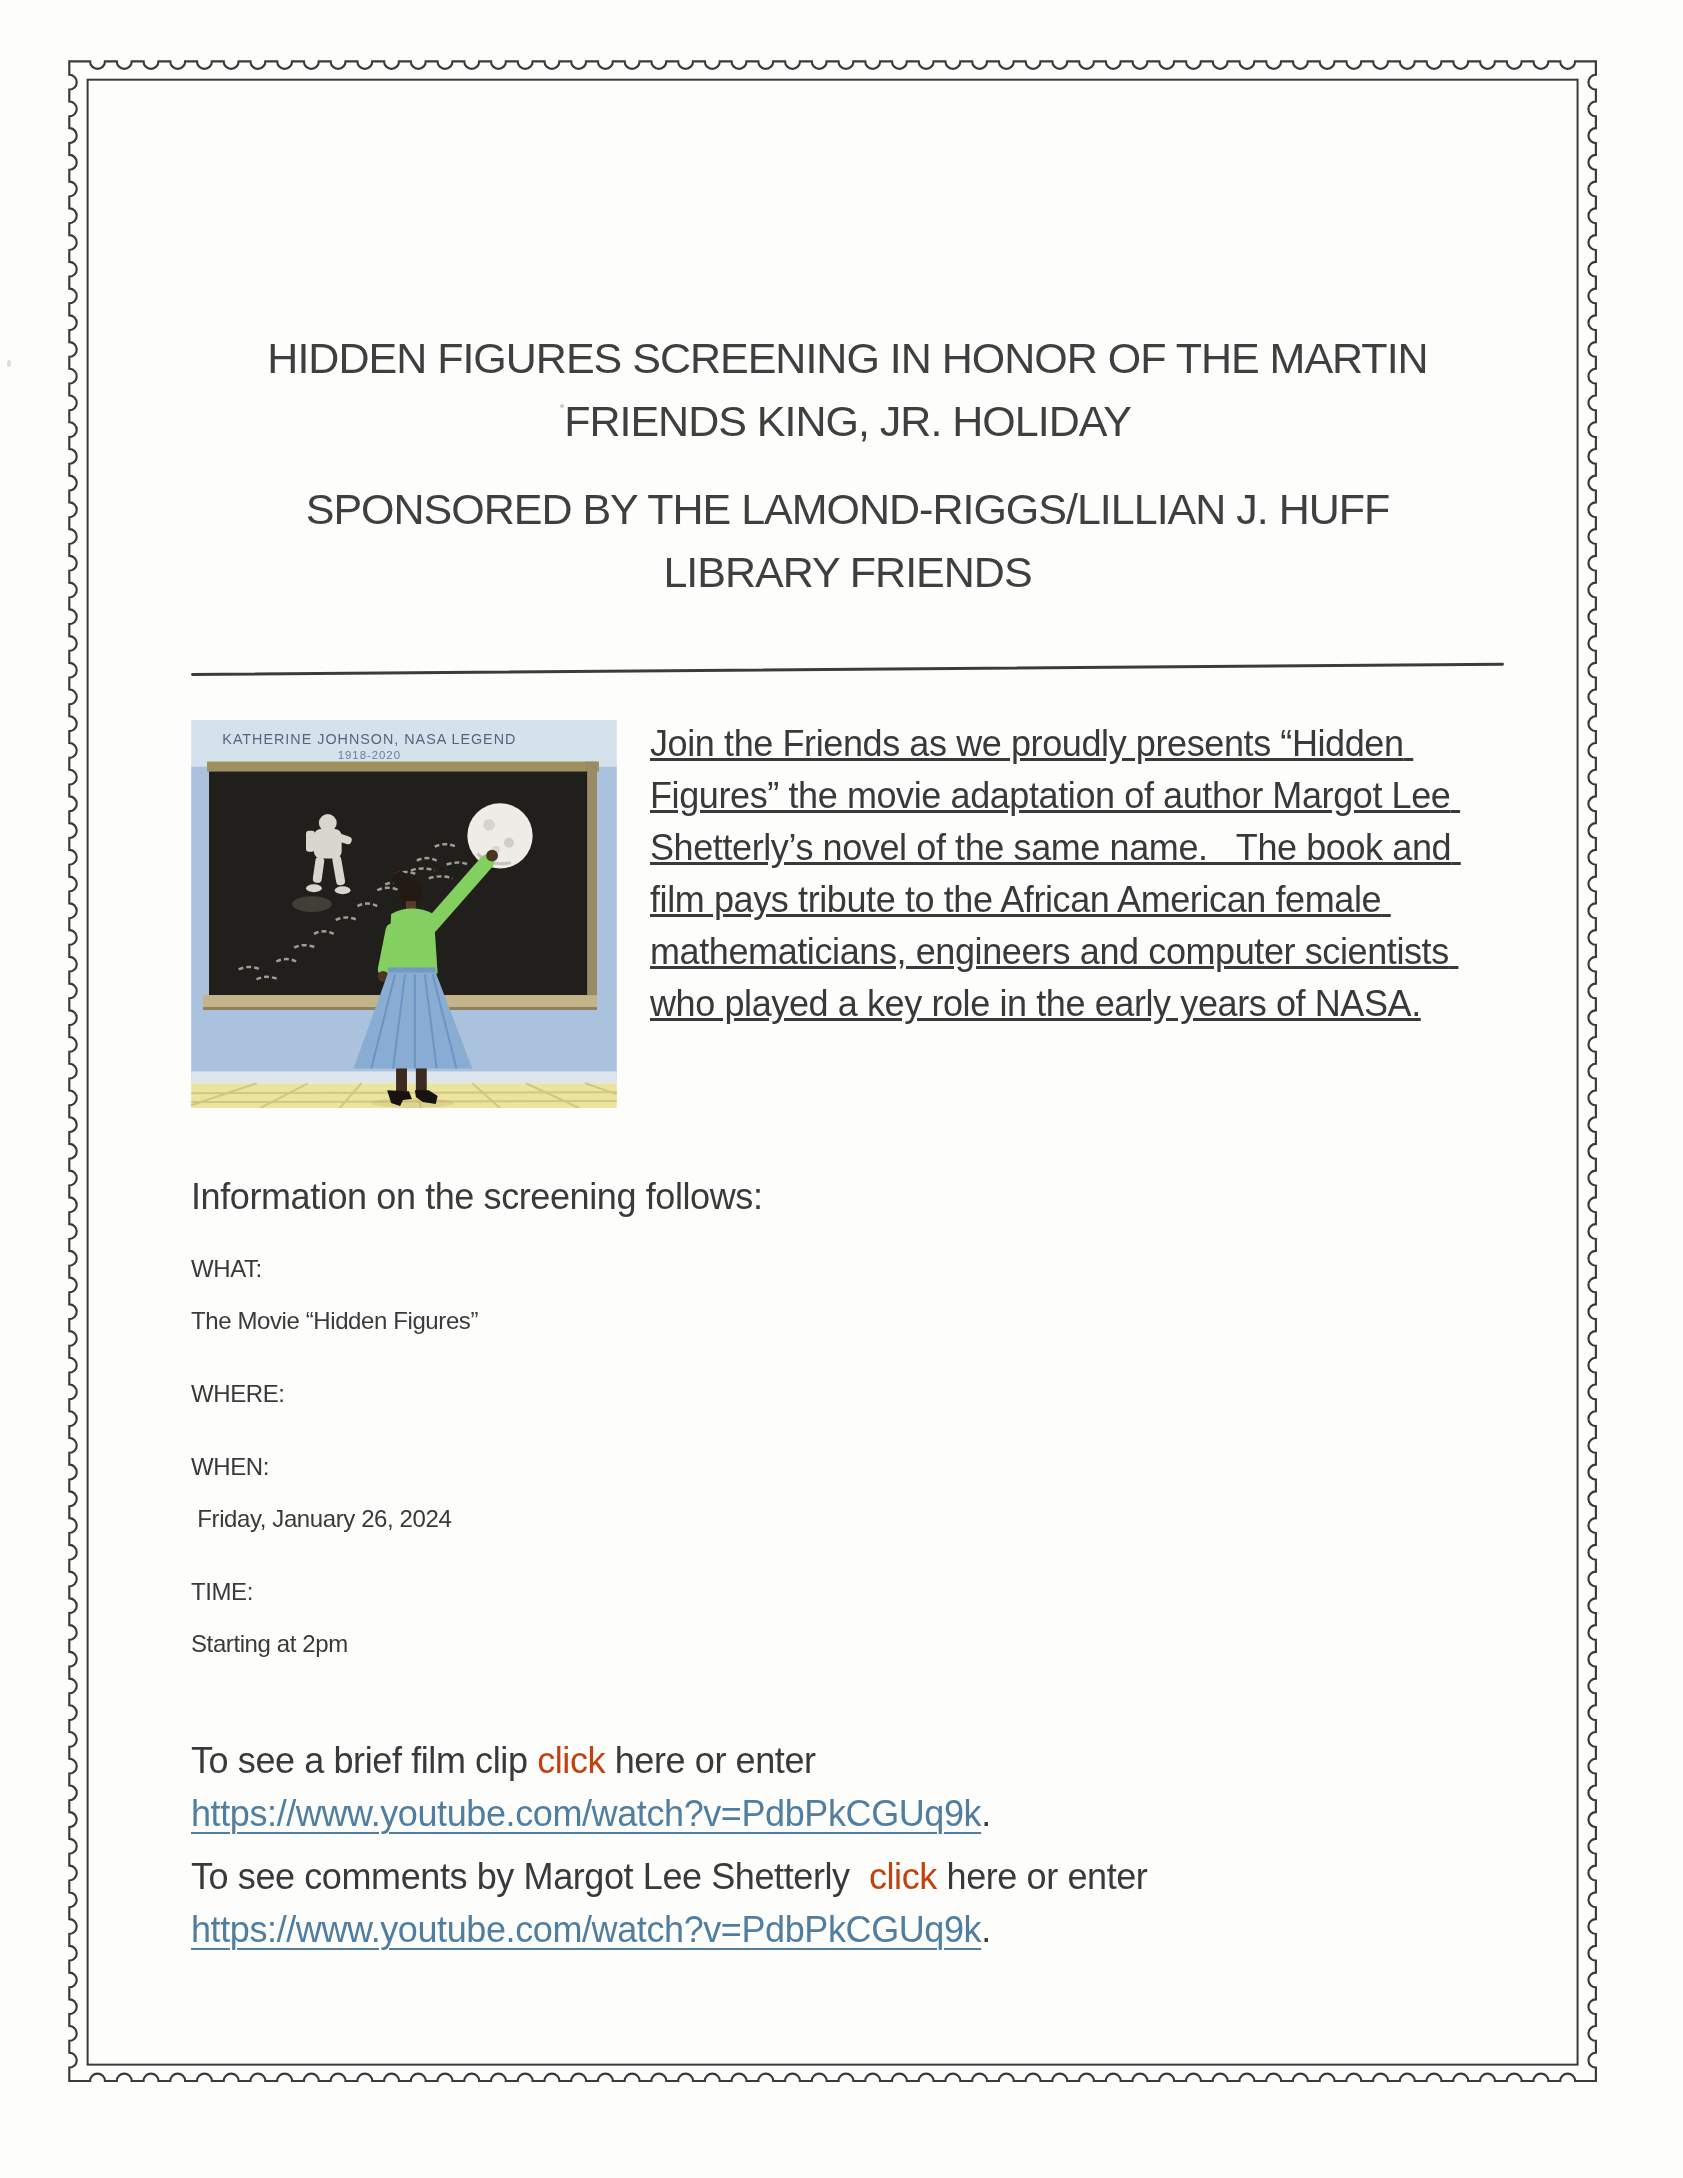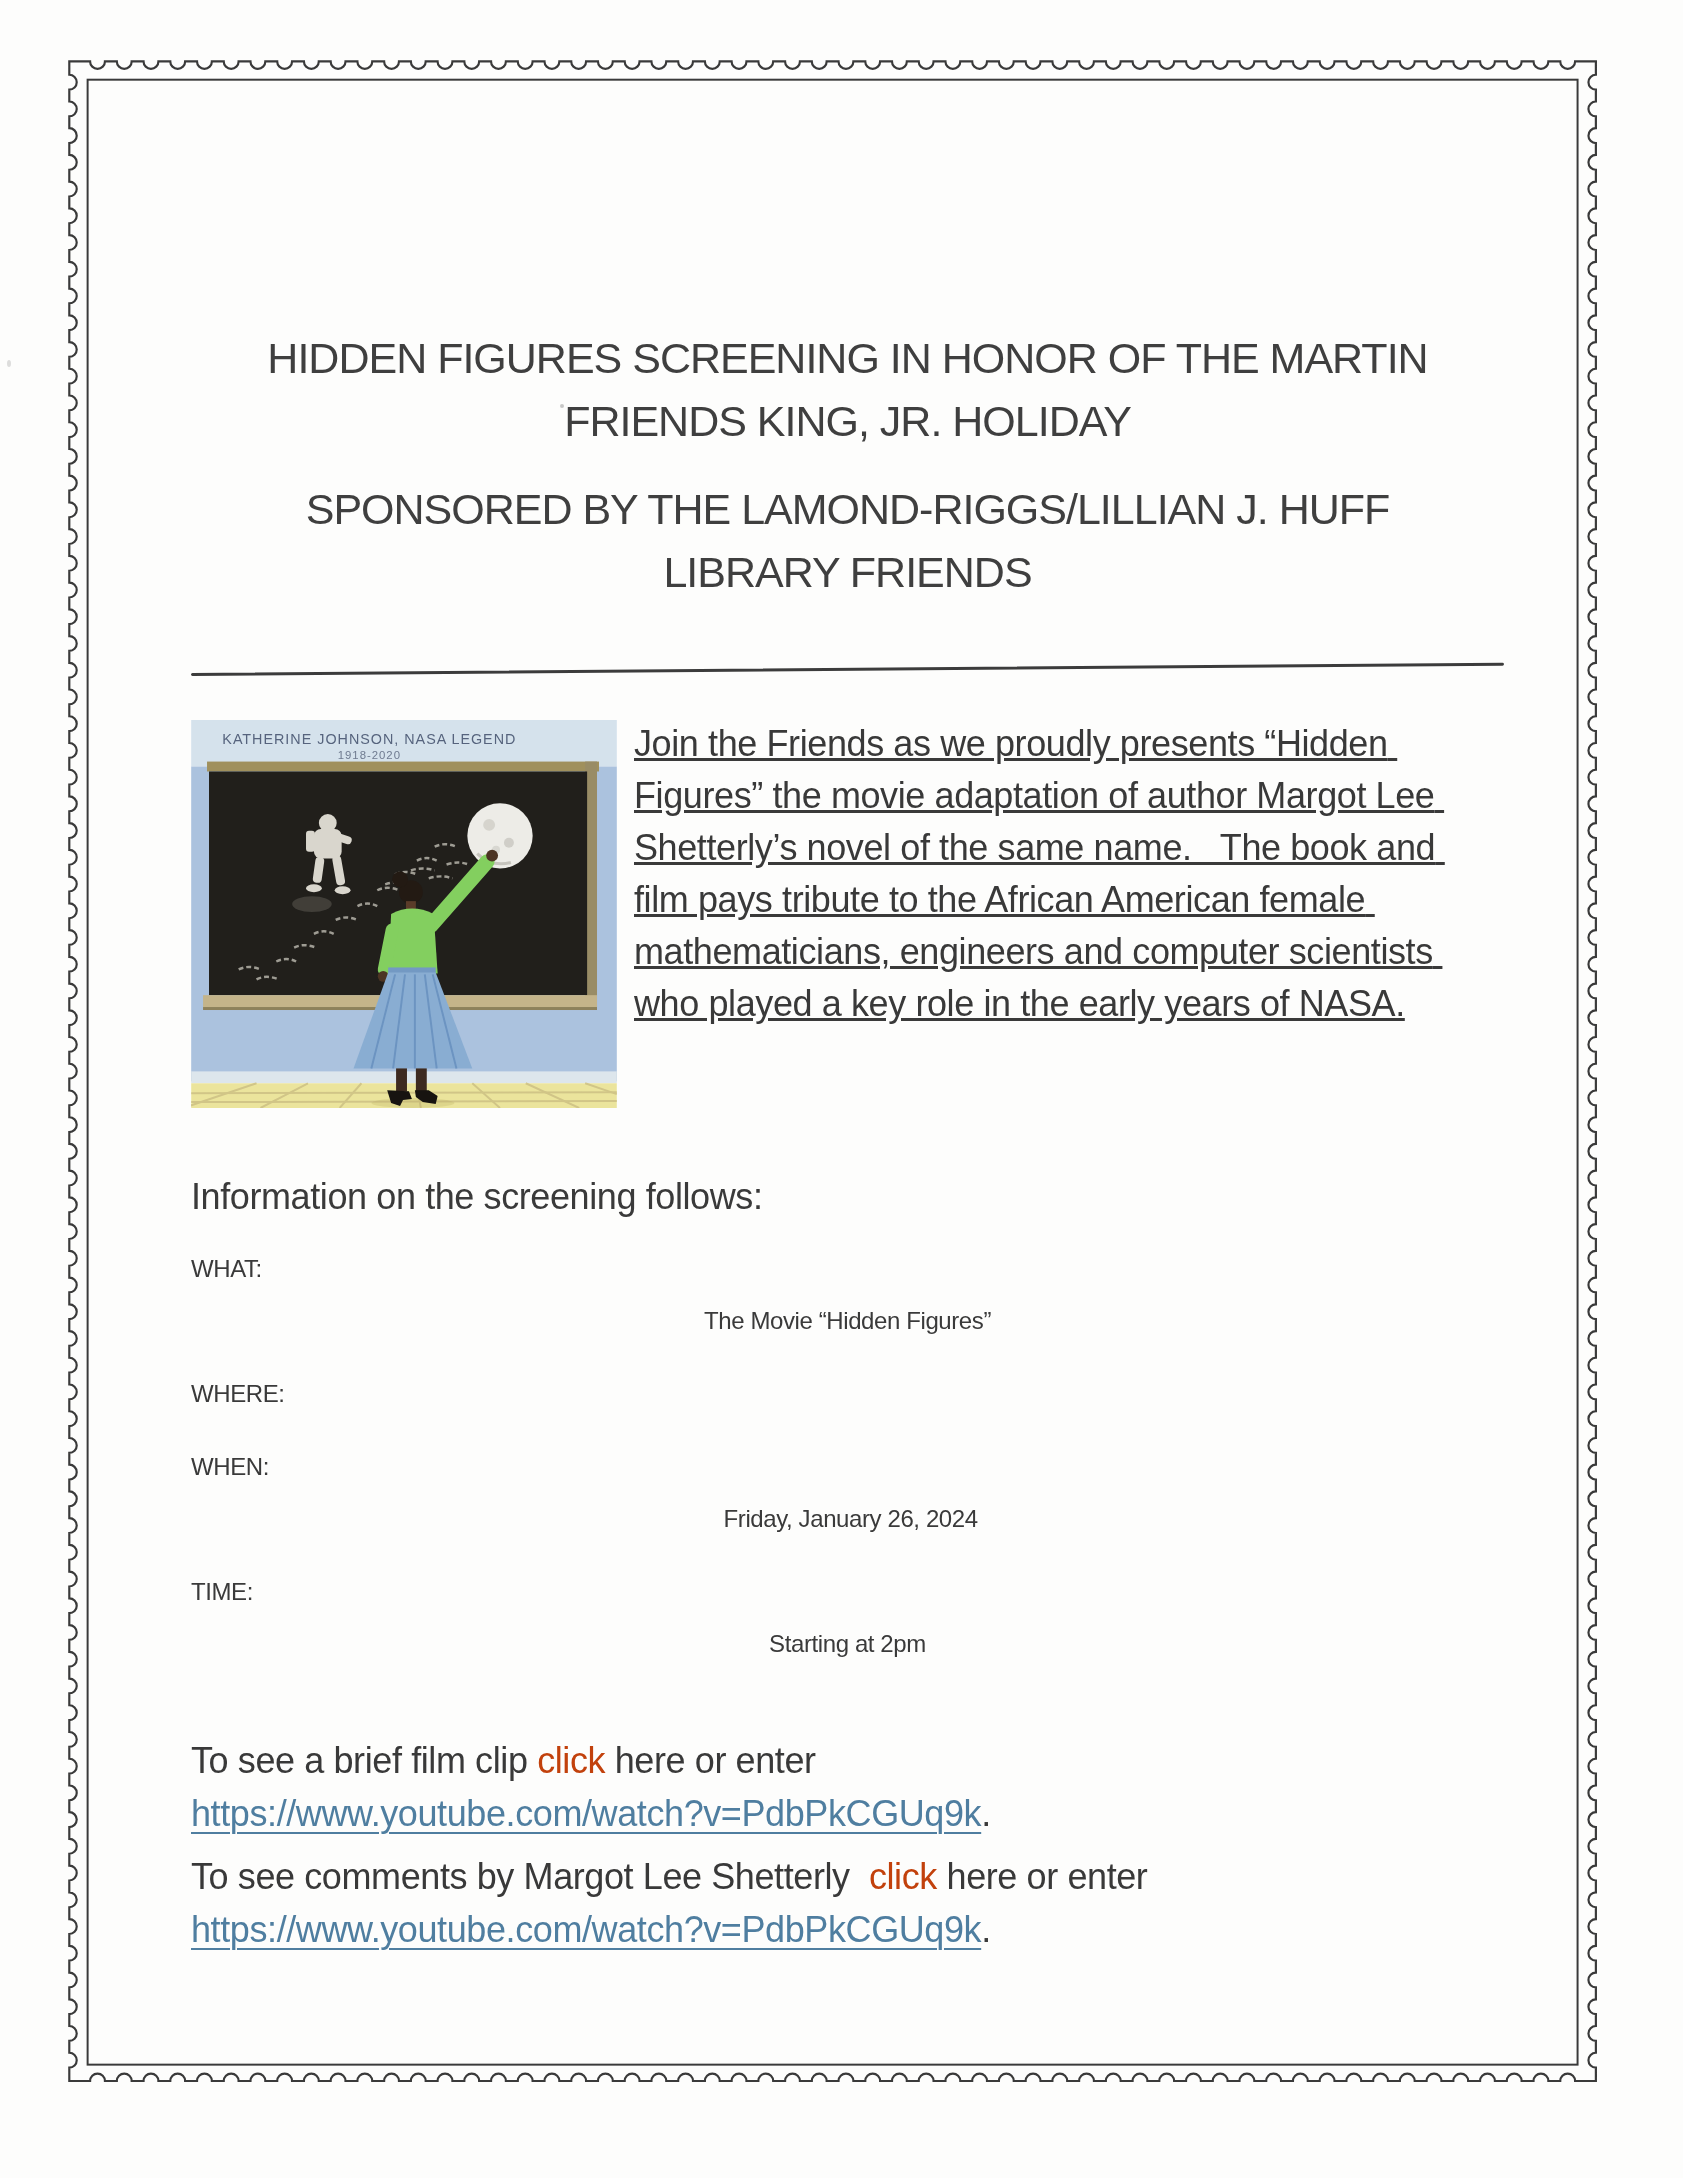--- a/index.html
+++ b/index.html
@@ -37,21 +37,21 @@
     transform: rotate(-0.45deg);
     transform-origin: left center;
   }
 
   .media-row { margin-top: 44px; display: flex; gap: 17px; align-items: flex-start; text-decoration: underline; }
   .illus {
     width: 426px; height: 388px; flex: none;
     filter: saturate(0.88) blur(0.3px);
   }
   .intro-paragraph {
-    margin: -2px 0 0 0;
+    margin: -2px 0 0 16px;
     width: 849px;
     font-size: 36px;
     line-height: 52px;
     letter-spacing: -0.4px;
     white-space: pre-wrap;
     color: #393939;
   }
 
   .info-heading {
     margin-top: 63px;
@@ -63,21 +63,21 @@
   .details { margin-top: 20px; }
   .detail-row {
     display: flex;
     font-size: 24px;
     line-height: 52px;
     letter-spacing: -0.4px;
     margin-bottom: 21px;
     flex-direction: column;
   }
   .detail-label { width: 205px; flex: none; }
-  .detail-value { white-space: pre-wrap; text-align: center; }
+  .detail-value { white-space: pre-wrap; }
 
   .links-para {
     margin: 0;
     font-size: 36px;
     line-height: 53px;
     letter-spacing: -0.4px;
     white-space: pre-wrap;
     color: #393939;
   }
   .links-para.first { margin-top: 64px; }

